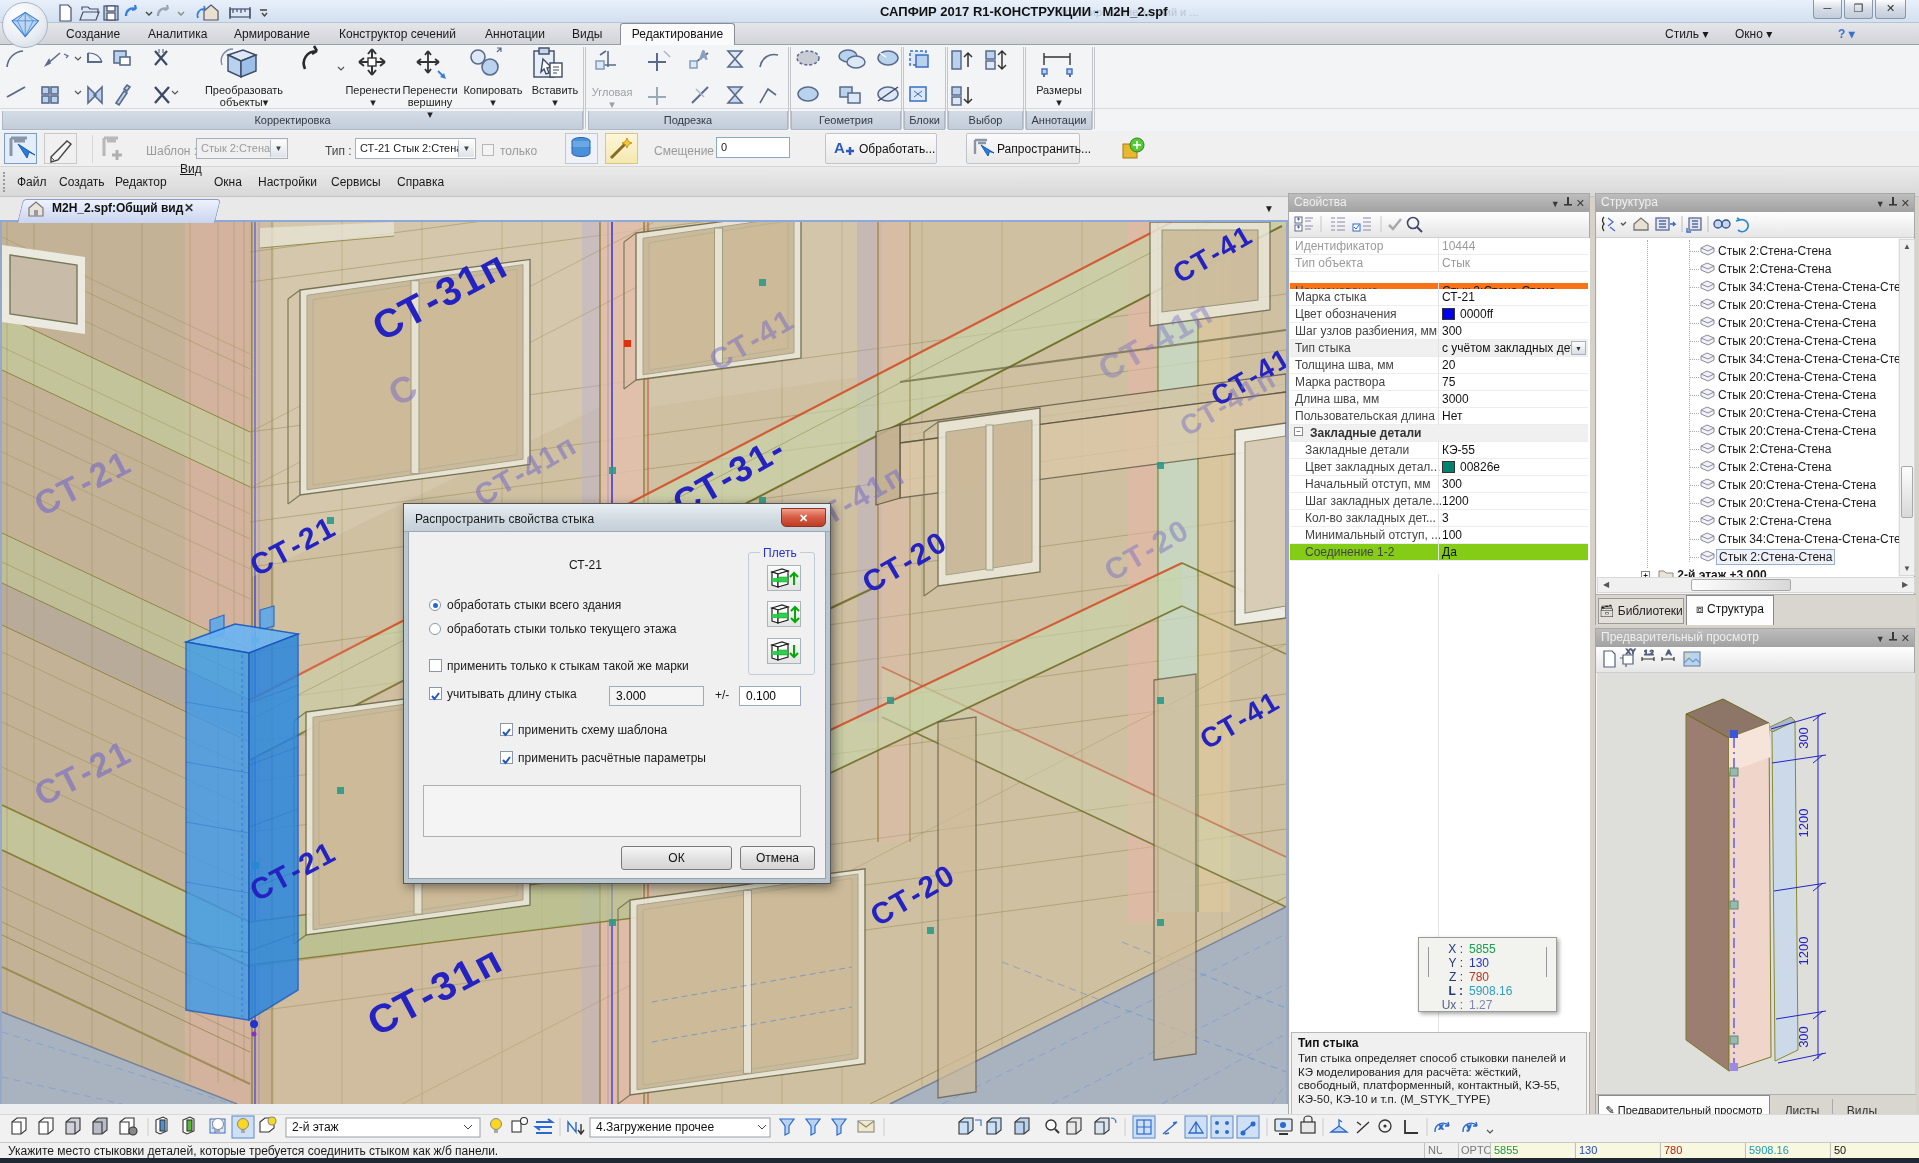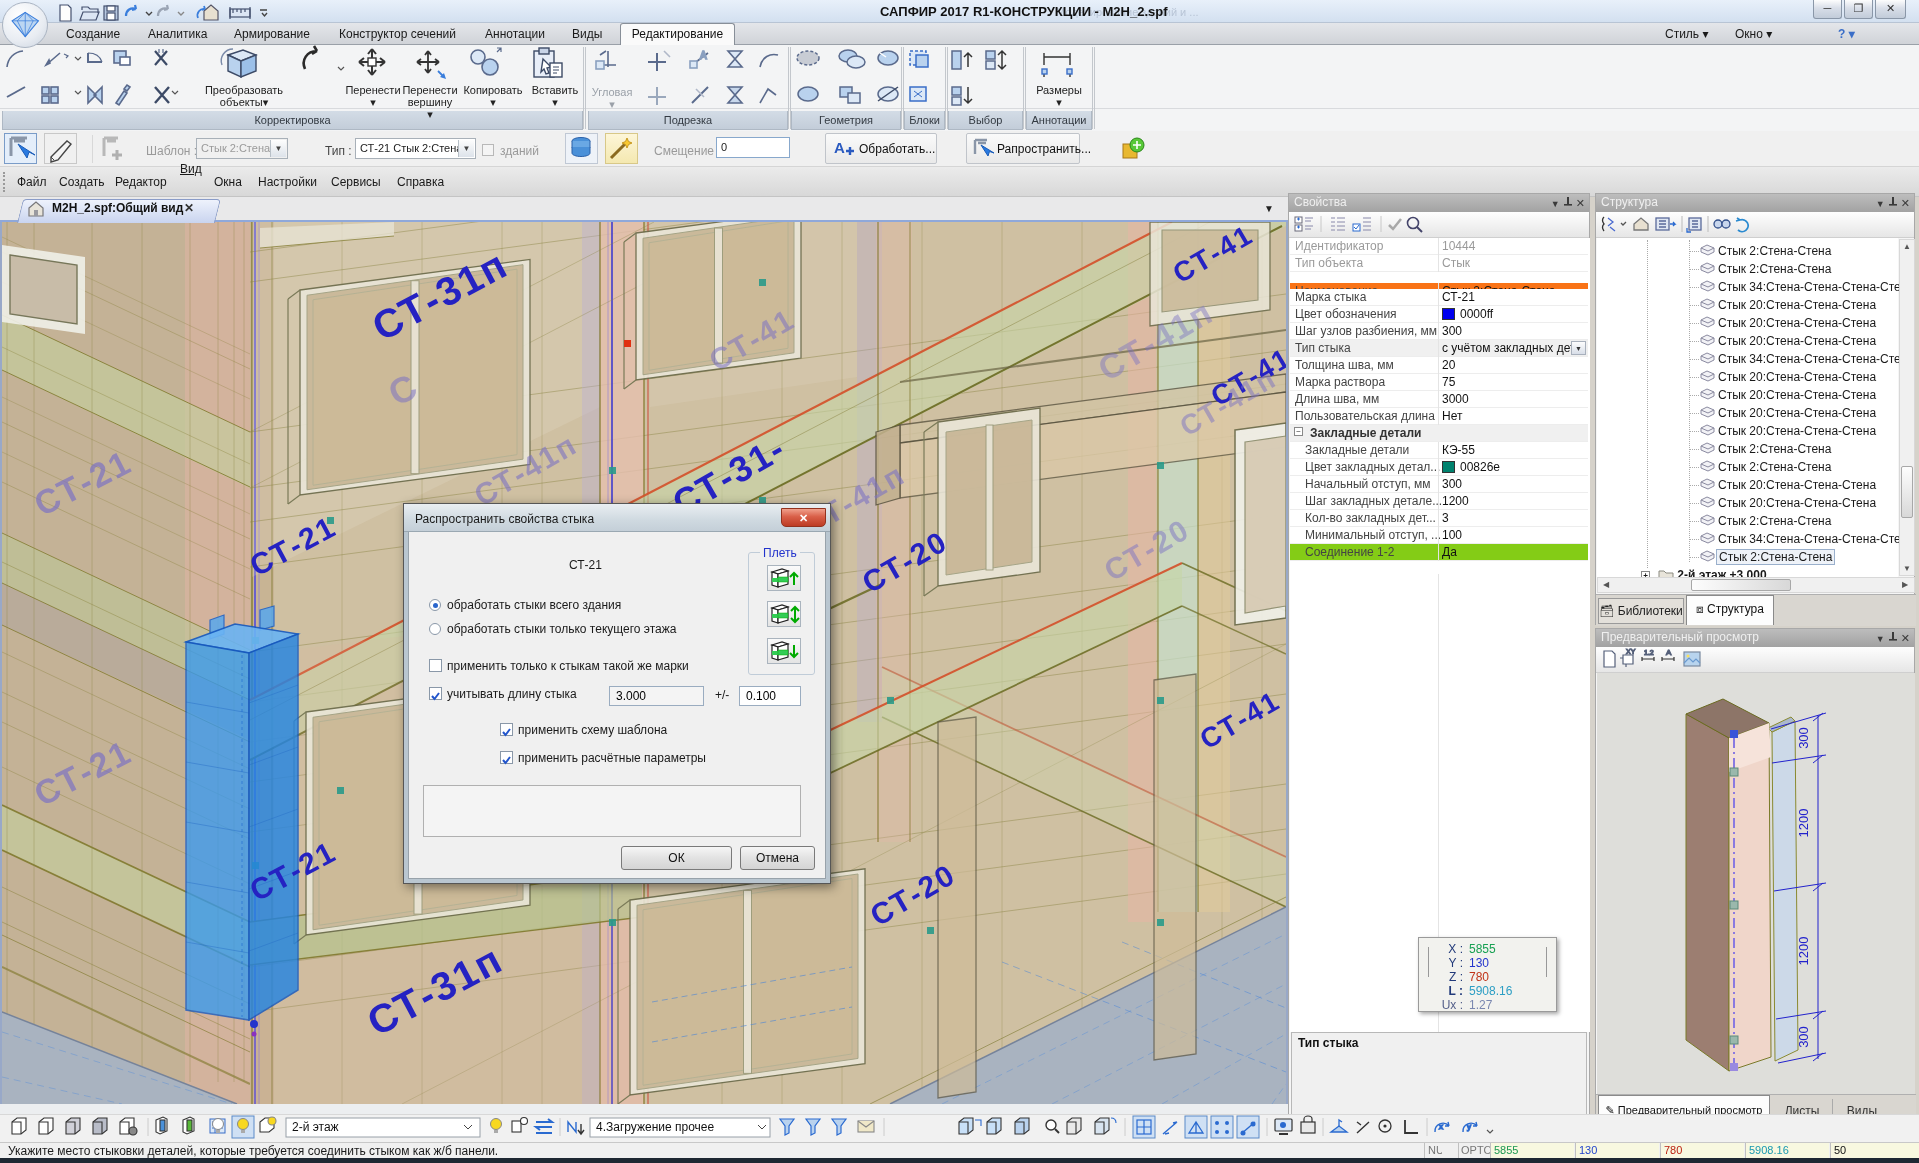--- a/index.html
+++ b/index.html
@@ -269,21 +269,21 @@
         </svg></div>
       <div class="tbtn" style="left:97px;top:133px;"><svg width="31" height="29" viewBox="0 0 31 29">
           <path d="M6 4v18M6 4h14M9 7h9" stroke="#b8b8b8" stroke-width="3" fill="none"></path>
           <path d="M19 16v10M14 21h10" stroke="#b0b0b0" stroke-width="3"></path>
         </svg></div>
       <div class="glbl" style="left:146px;top:144px;">Шаблон :</div>
       <div class="combo dis" style="left:196px;top:138px;width:92px;">Стык 2:Стена<span class="car">▼</span></div>
       <div class="dlbl" style="left:325px;top:144px;">Тип :</div>
       <div class="combo" style="left:355px;top:138px;width:121px;">СТ-21 Стык 2:Стена<span class="car">▼</span></div>
       <div style="position:absolute;left:482px;top:144px;width:12px;height:12px;border:1px solid #b8b8b8;background:#f4f4f4;"></div>
-      <div class="glbl" style="left:500px;top:144px;">зданий</div>
+      <div class="glbl" style="left:500px;top:144px;">только</div>
       <div class="tbtn" style="left:565px;top:133px;border:1px solid #c0c8d4;background:#eef2f8;"><svg width="31" height="29" viewBox="0 0 31 29">
           <g fill="#4a90d8" stroke="#2a60a8">
             <ellipse cx="15" cy="7" rx="9" ry="3.5"></ellipse>
             <path d="M6 7v6c0 2 4 3.5 9 3.5s9-1.5 9-3.5V7" fill="#6aa8e4"></path>
             <path d="M6 13v6c0 2 4 3.5 9 3.5s9-1.5 9-3.5v-6" fill="#4a90d8"></path>
           </g>
         </svg></div>
       <div class="tbtn" style="left:605px;top:133px;background:linear-gradient(#fdf6d8,#f4e8b0);border:1px solid #d8c888;"><svg width="31" height="29" viewBox="0 0 31 29">
           <path d="M5 24L20 9" stroke="#8a6a20" stroke-width="3"></path>
           <path d="M21 4l1.5 3.5L26 9l-3.5 1.5L21 14l-1.5-3.5L16 9l3.5-1.5z" fill="#f8c830" stroke="#c89820"></path>
@@ -691,20 +691,21 @@
         <div class="prow" style="top:306px;background:#84cc16;">
           <span class="pl" style="left:15px;color:#444;">Соединение 1-2</span>
           <span class="pdiv"></span>
           <span class="pv" style="left:152px;color:#111;">Да</span>
         </div>
       </div>
     <div style="position:absolute;left:149px;top:380px;width:1px;height:460px;background:#e4e4e4;"></div>
 
     <div style="position:absolute;left:2px;top:838px;width:296px;height:86px;background:#f0f0f0;border:1px solid #b8b8b8;padding:3px 6px;">
       <div style="font-size:12px;font-weight:bold;color:#111;">Тип стыка</div>
+      <div style="font-size:11.5px;color:#222;line-height:13.5px;margin-top:2px;">Тип стыка определяет способ стыковки панелей и КЭ моделирования для расчёта: жёсткий, свободный, платформенный, контактный, КЭ-55, КЭ-50, КЭ-10 и т.п. (M_STYK_TYPE)</div>
     </div>
   </div>
 
   <div class="abs" style="left:1418px;top:937px;width:139px;height:75px;background:#f2f2ee;border:1px solid #9a9a9a;box-shadow:2px 2px 4px rgba(0,0,0,.35);z-index:10;font-size:12px;">
     <div style="position:absolute;left:9px;top:9px;width:1px;height:30px;background:#999;"></div>
     <div style="position:absolute;right:9px;top:9px;width:1px;height:30px;background:#999;"></div>
     <div style="position:absolute;left:18px;top:4px;width:26px;text-align:right;color:#223a7a;">X :</div>
       <div style="position:absolute;left:50px;top:4px;color:#17a052;">5855</div>
     <div style="position:absolute;left:18px;top:18px;width:26px;text-align:right;color:#223a7a;">Y :</div>
       <div style="position:absolute;left:50px;top:18px;color:#2233cc;">130</div>

